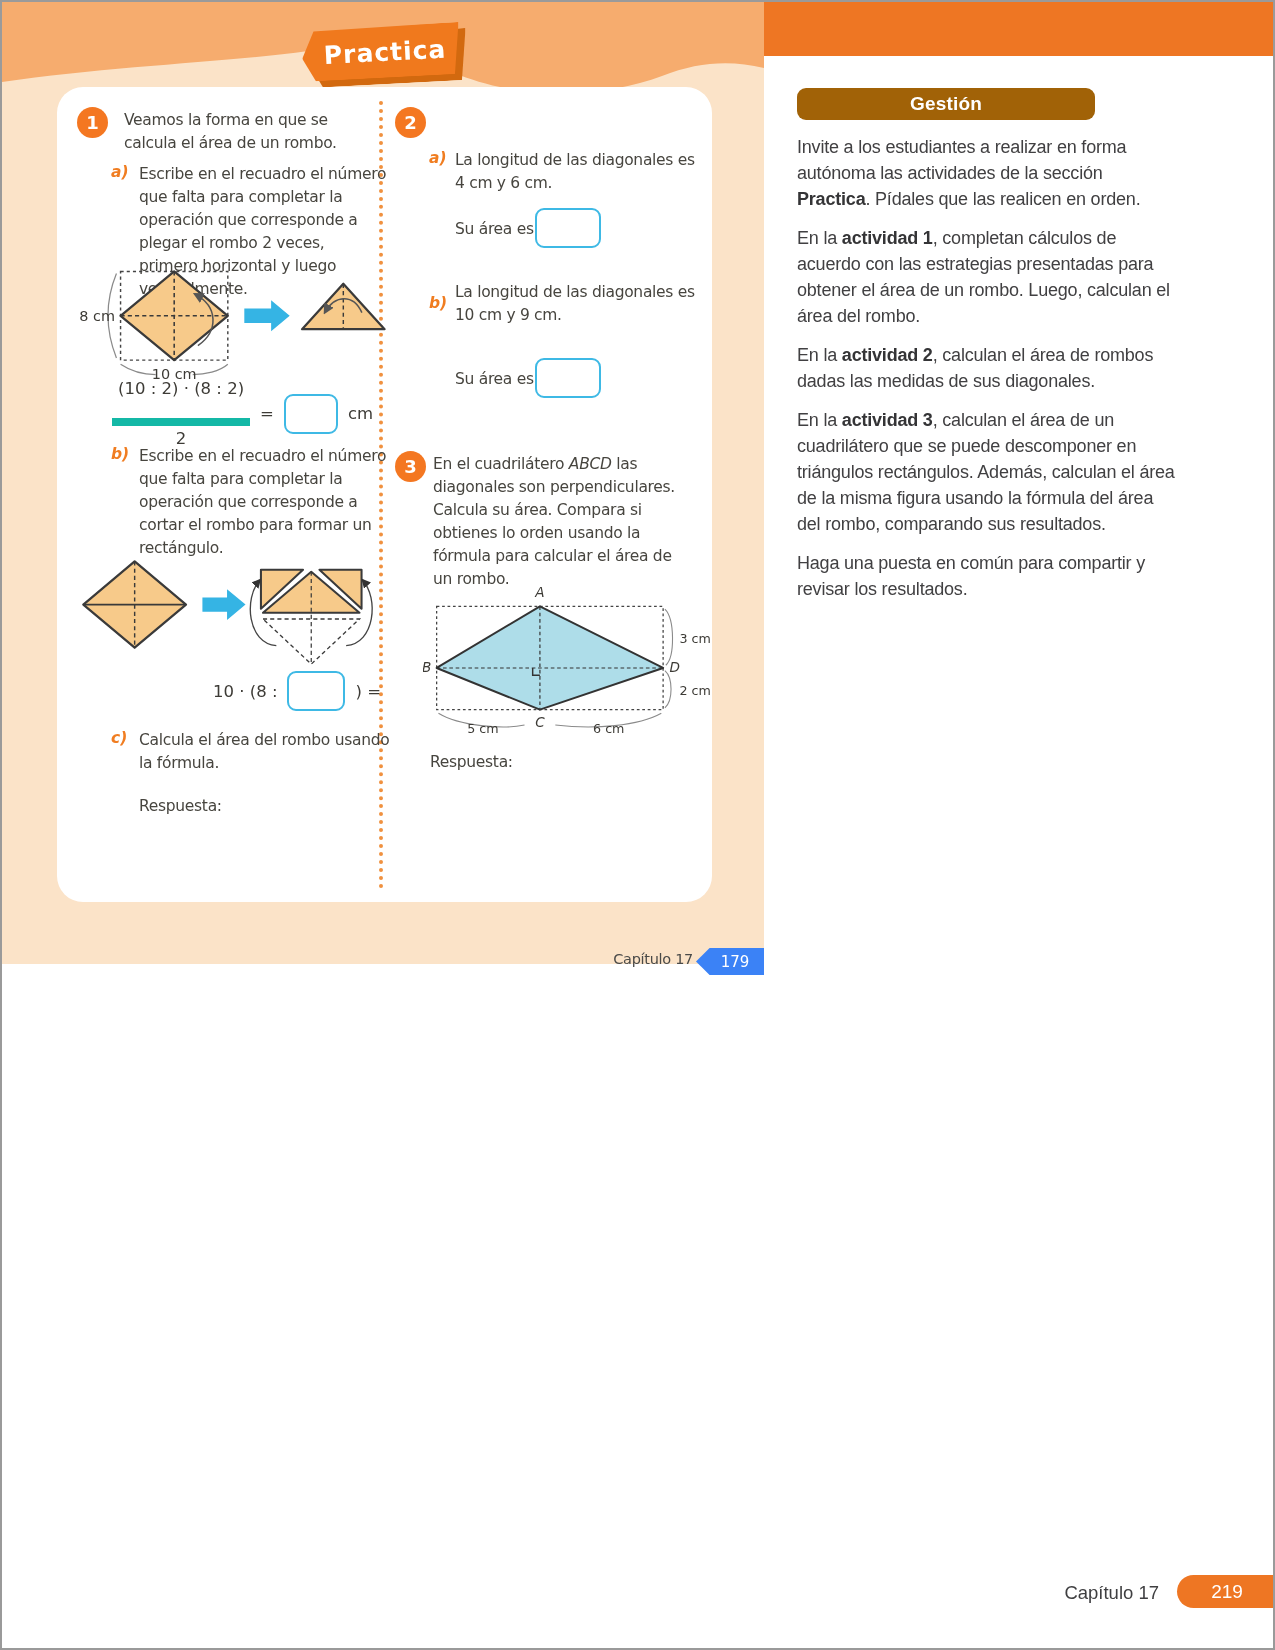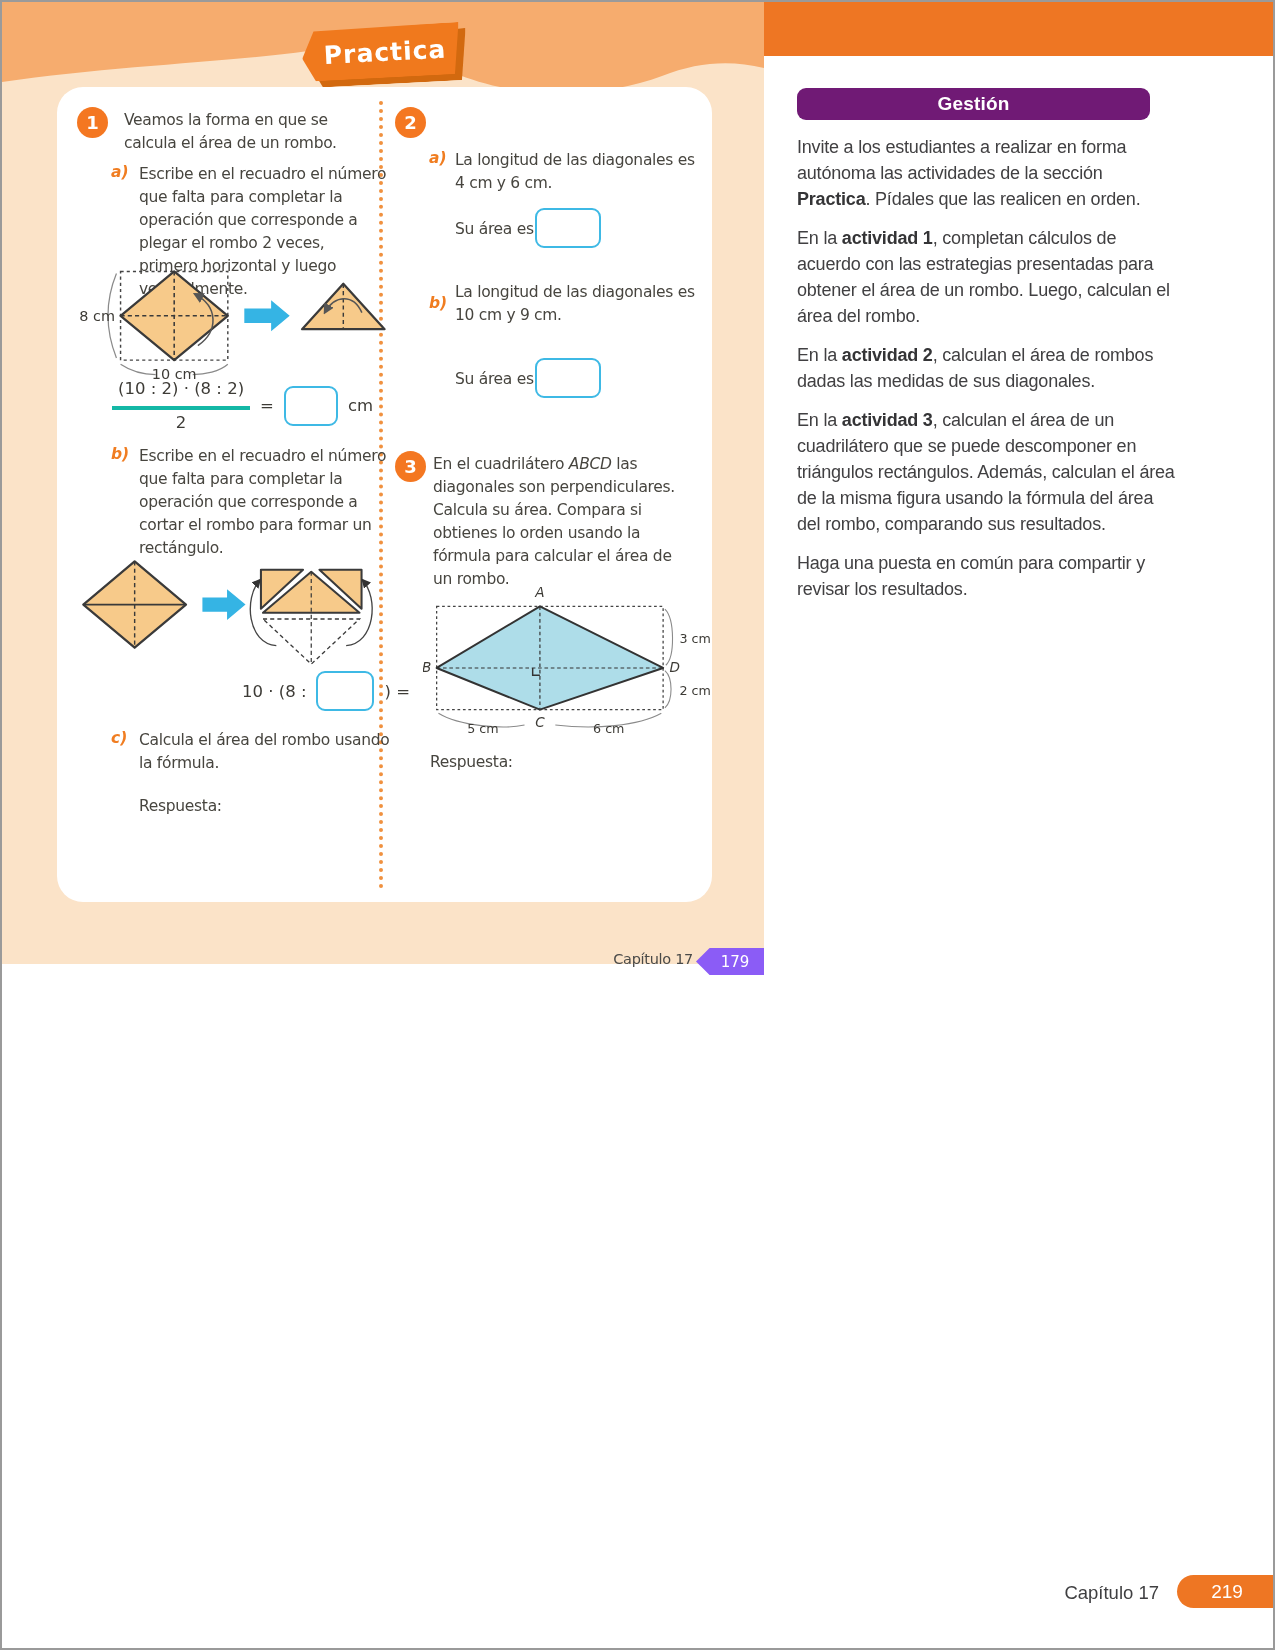--- a/index.html
+++ b/index.html
@@ -24,37 +24,37 @@
 
   .act-circle{position:absolute;width:31px;height:31px;border-radius:50%;background:#F47721;
         display:flex;align-items:center;justify-content:center;color:#fff;font-weight:bold;font-size:18px;}
   .stxt{color:#47453f;font-size:15.5px;line-height:23px;letter-spacing:-0.3px;}
   .item-label{position:absolute;color:#F07D21;font-weight:bold;font-style:italic;font-size:15.5px;}
   .ansbox{border:2.5px solid #3EB9E5;border-radius:9px;background:#fff;}
   .area-row-label{position:absolute;}
 
   .formula-row{position:absolute;display:flex;align-items:center;gap:10px;color:#3d3b36;font-size:16.5px;}
   .frac{display:inline-block;text-align:center;}
-  .frac .num{padding:0 6px 8px;border-bottom:4px solid #14b8a6;}
+  .frac .num{padding:0 6px 20px;border-bottom:8px solid #14b8a6;}
   .frac .den{padding-top:3px;}
 
   .sfooter-text{position:absolute;left:556px;top:949px;width:135px;text-align:right;
         font-size:14.5px;color:#4a4a48;letter-spacing:-0.3px;}
-  .page-badge-pentagon{position:absolute;left:694px;top:946px;width:68px;height:27px;background:#8b5cf6;
+  .page-badge-pentagon{position:absolute;left:694px;top:946px;width:68px;height:27px;background:#3b82f6;
         clip-path:polygon(0 50%, 20% 0, 100% 0, 100% 100%, 20% 100%);
         display:flex;align-items:center;justify-content:center;}
   .page-badge-pentagon span{color:#fff;font-size:15px;padding-left:10px;}
 
   svg text{font-family:"DejaVu Sans", sans-serif;fill:#3d3b36;}
 
   
   .teacher-panel{position:absolute;left:762px;top:0;width:513px;height:1650px;background:#ffffff;
         font-family:"Liberation Sans", sans-serif;}
   .orange-topbar{position:absolute;left:0;top:0;width:513px;height:54px;background:#EE7623;}
-  .gestion-bar{position:absolute;left:33px;top:86px;width:353px;height:32px;background:#701a75;border-radius:9px;
+  .gestion-bar{position:absolute;left:33px;top:86px;width:298px;height:32px;background:#a16207;border-radius:9px;
         display:flex;align-items:center;justify-content:center;}
   .gestion-bar span{color:#fff;font-size:19px;font-weight:600;letter-spacing:0.2px;}
   .teacher-copy{position:absolute;left:33px;top:132px;width:382px;}
   .teacher-copy p{margin:0 0 13px 0;font-size:18px;line-height:26px;color:#414042;letter-spacing:-0.2px;}
   .teacher-copy strong{color:#343436;}
   .tfooter-text{position:absolute;left:230px;top:1580px;width:165px;text-align:right;
         font-size:18.5px;color:#3f3f41;}
   .page-badge-pill{position:absolute;left:413px;top:1573px;width:100px;height:33px;background:#EE7623;
         border-radius:17px 0 0 17px;display:flex;align-items:center;justify-content:center;}
   .page-badge-pill span{color:#fff;font-size:19px;}
@@ -135,21 +135,21 @@
         <polygon points="128,45 152,45 152,37 170,52 152,67 152,59 128,59" fill="#35B4E4"></polygon>
         <polygon points="187,60 281,60 234,20" fill="#F7CA8A" stroke="#3a3a3a" stroke-width="2" stroke-linejoin="round"></polygon>
         <polygon points="185,18 226,18 185,56" fill="#F7CA8A" stroke="#3a3a3a" stroke-width="2" stroke-linejoin="round"></polygon>
         <polygon points="242,18 283,18 283,56" fill="#F7CA8A" stroke="#3a3a3a" stroke-width="2" stroke-linejoin="round"></polygon>
         <polygon points="187,66 281,66 234,110" fill="none" stroke="#3a3a3a" stroke-width="1.3" stroke-dasharray="4 3"></polygon>
         <line x1="234" y1="20" x2="234" y2="110" stroke="#3a3a3a" stroke-width="1.2" stroke-dasharray="4 3"></line>
         <path d="M200,92 C172,90 168,46 184,28" fill="none" stroke="#444" stroke-width="1.3" marker-end="url(#ah2)"></path>
         <path d="M268,92 C296,90 300,46 284,28" fill="none" stroke="#444" stroke-width="1.3" marker-end="url(#ah2)"></path>
       </svg>
 
-      <div class="formula-row" style="left:185px;top:584px;">
+      <div class="formula-row" style="left:156px;top:584px;">
         <span>10 · (8 :</span>
         <span class="ansbox" style="display:inline-block;width:54px;height:36px;"></span>
         <span>) =</span>
       </div>
 
       <div class="item-label" style="left:54px;top:642px;">c)</div>
       <div class="stxt" style="position:absolute;left:82px;top:642px;width:252px;">Calcula el área del rombo usando la fórmula.</div>
       <div class="stxt" style="position:absolute;left:82px;top:708px;">Respuesta:</div>
 
       <div class="act-circle" style="left:338px;top:20px;">

